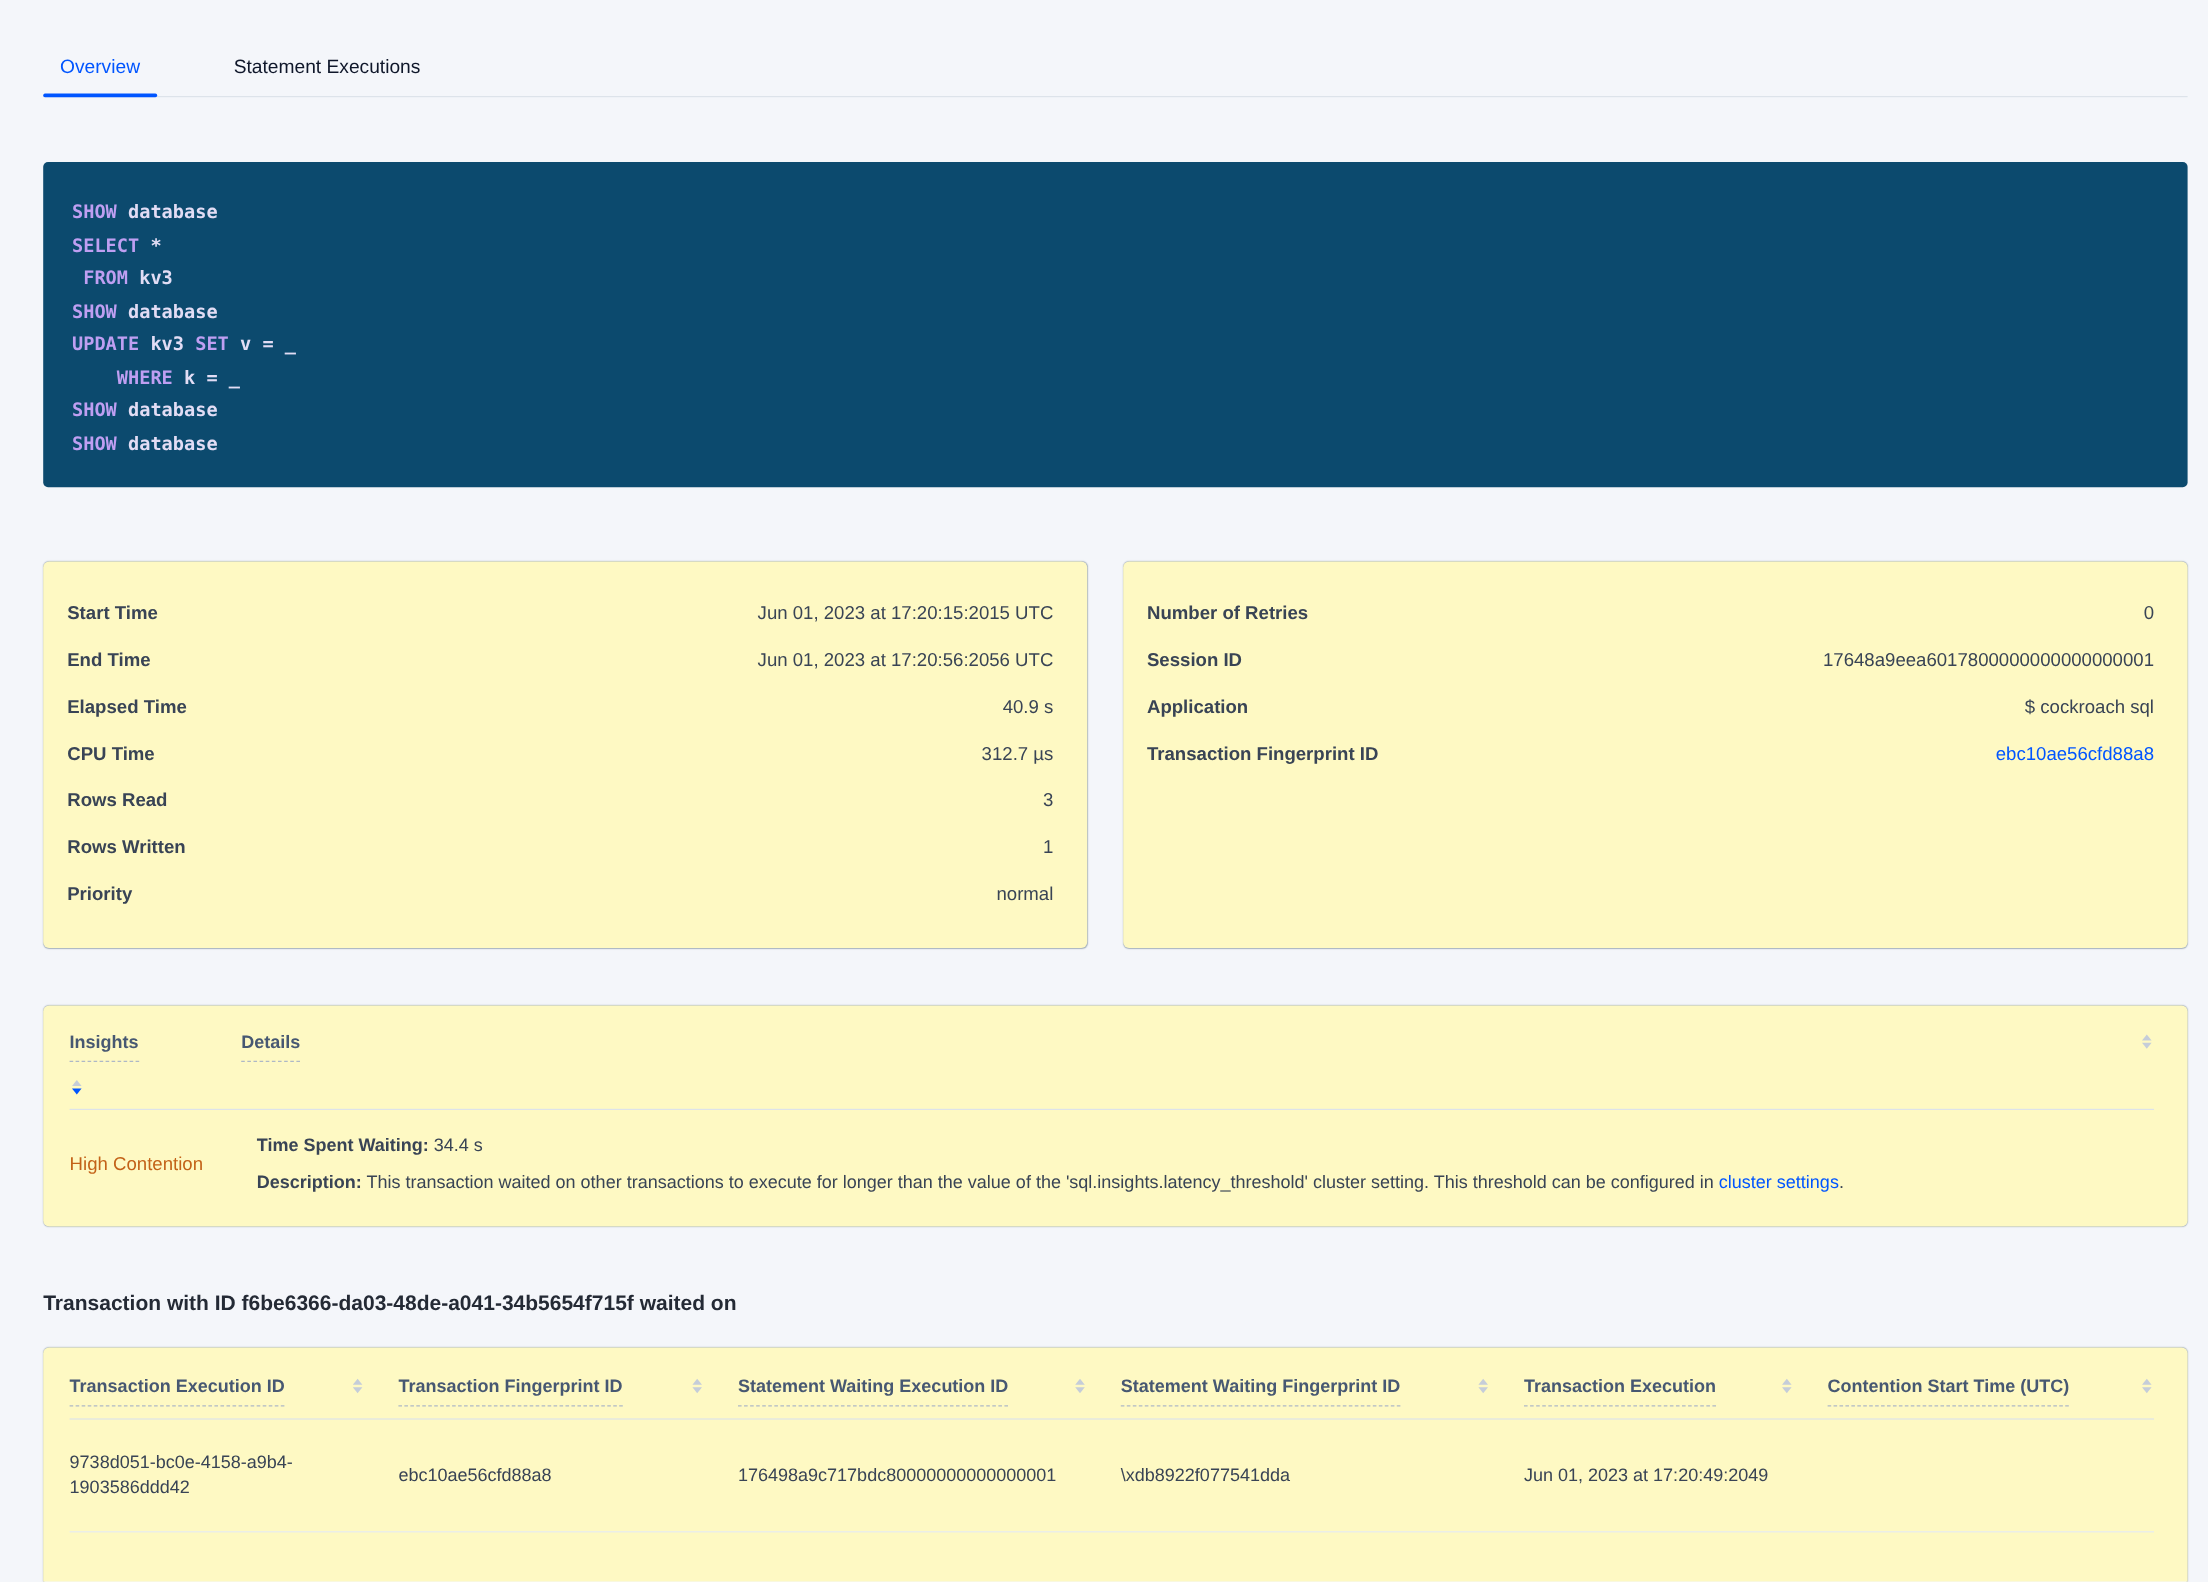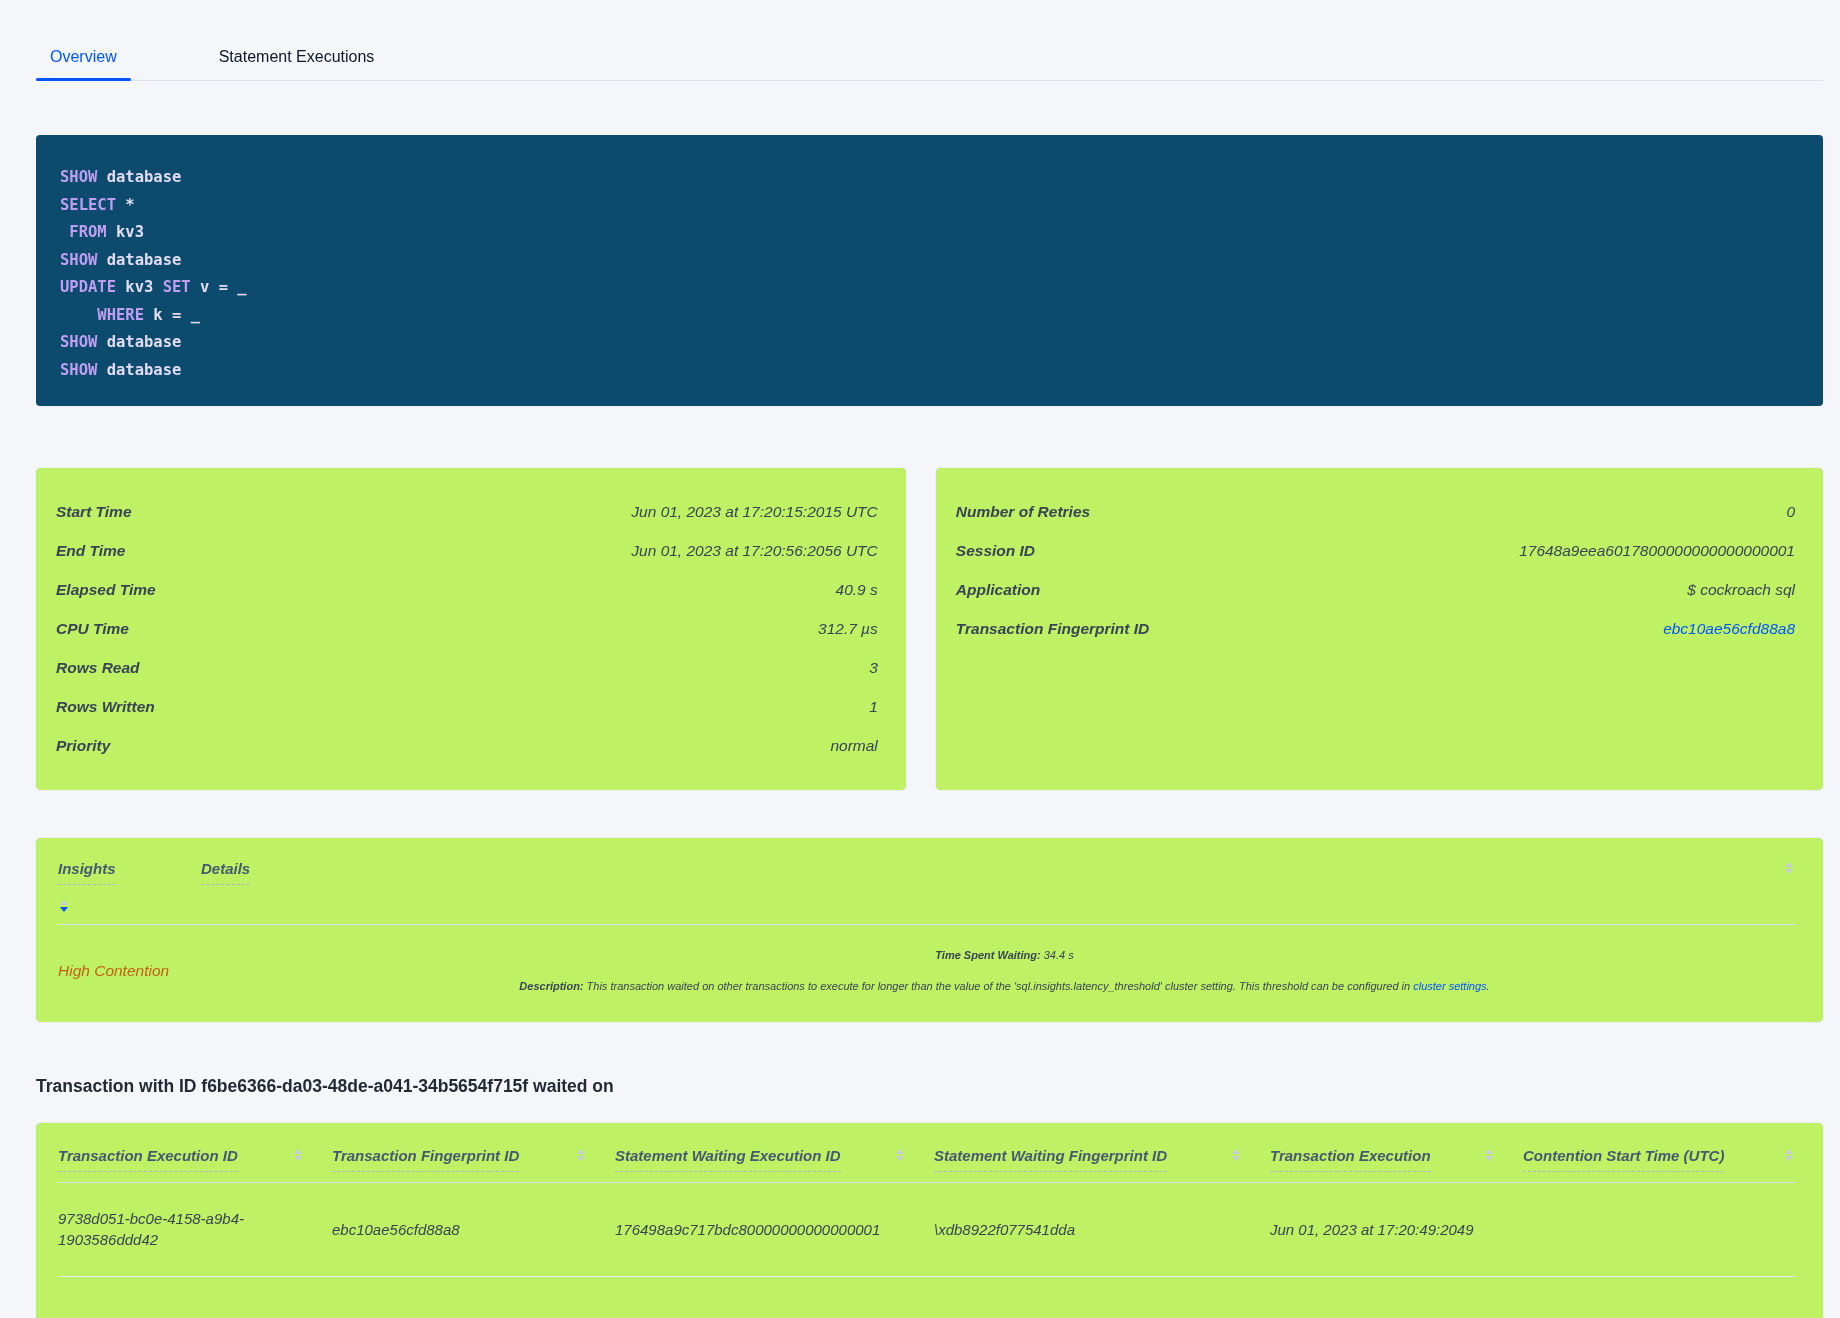--- a/index.html
+++ b/index.html
@@ -16,21 +16,21 @@
     font-weight: 700;
     color: #242a35;
     letter-spacing: .1px;
   }
 
   
   .tabbar {
     margin-top: 24px;
     border-bottom: 1px solid #dde3ea;
     display: flex;
-    gap: 74px;
+    gap: 50px;
   }
   .tab {
     font-size: 16px;
     padding: 6px 14px 14px 14px;
     cursor: pointer;
     position: relative;
     color: #0f172a;
   }
   .tab.active { color: #0055ff; }
   .tab.active::after {
@@ -57,24 +57,23 @@
   .sqlbox .pl { color: #e2ddf5; font-weight: 700; }
 
   
   .cards-row {
     margin-top: 62px;
     display: grid;
     grid-template-columns: 1fr 1.02fr;
     gap: 30px;
   }
   .card {
-    background: #bef264;
+    background: #fef9c3;
     border-radius: 5px;
     box-shadow: 0 0 1px rgba(67,90,111,0.45);
-    font-style: italic;
   }
   .summary-card { padding: 25px 28px 24px 20px; }
   .sum-row {
     display: flex;
     justify-content: space-between;
     align-items: baseline;
     padding: 10px 0 11px 0;
     font-size: 15.5px;
   }
   .sum-row .lbl { font-weight: 700; color: #394455; }
@@ -114,21 +113,21 @@
   .ins-col-insight { width: 143px; display: flex; align-items: flex-start; gap: 13px; flex-direction: column; }
   .ins-col-details { display: flex; align-items: flex-start; flex: 1; }
   .ins-divider { border-bottom: 1px solid #dde3ea; margin-top: 10px; }
   .ins-row { display: flex; align-items: center; padding-top: 20px; }
   .ins-insight {
     width: 156px;
     font-size: 15.5px;
     color: #c36218;
     padding-left: 0;
   }
-  .ins-details { flex: 1; font-size: 11px; line-height: 20px; text-align: center; }
+  .ins-details { flex: 1; font-size: 15px; line-height: 20px; }
   .ins-details .line2 { margin-top: 11px; }
   .ins-details b { font-weight: 700; color: #394455; }
   a.inline-link { color: #0055ff; text-decoration: none; cursor: pointer; }
 
   
   .section-heading {
     margin-top: 54px;
     font-size: 17.5px;
     font-weight: 700;
     color: #242a35;

